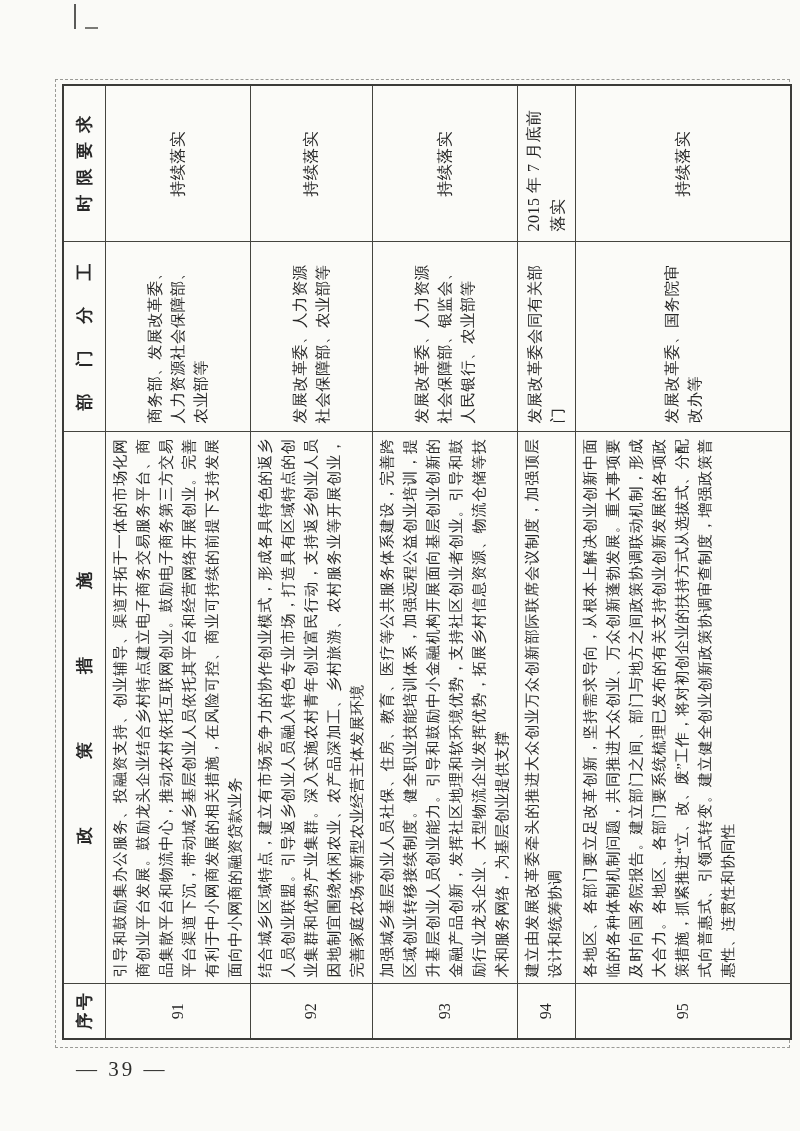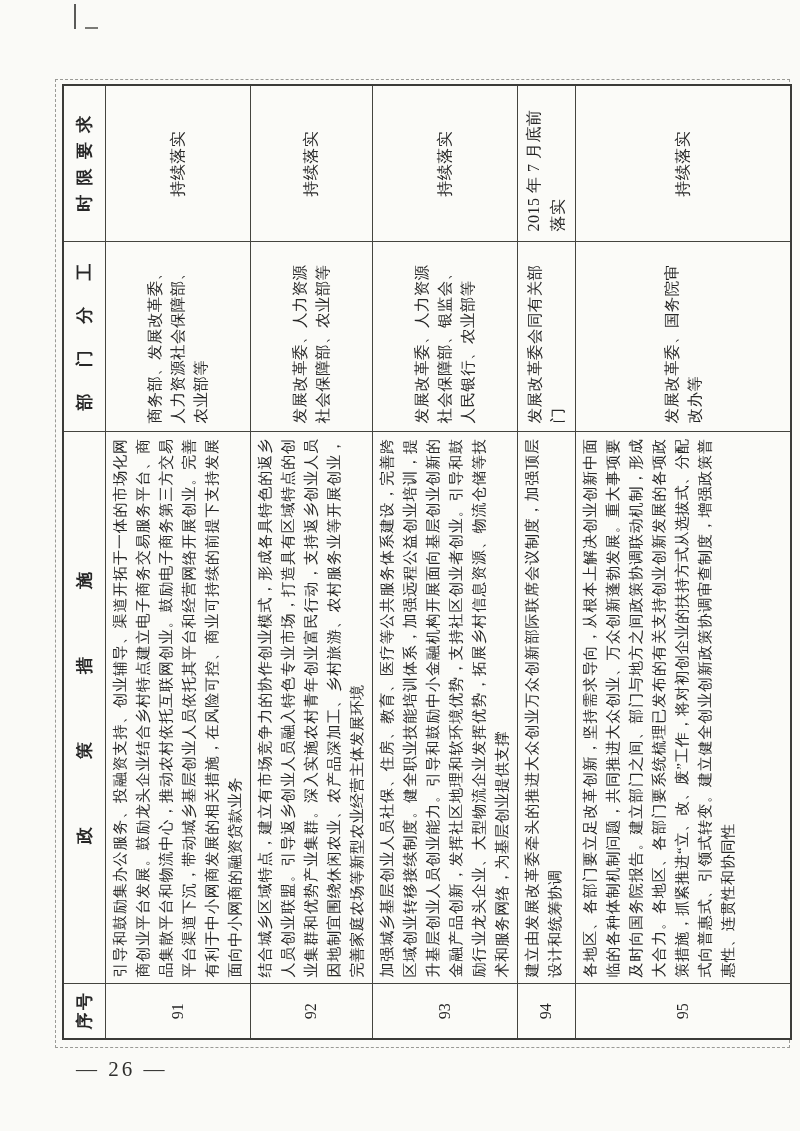--- a/index.html
+++ b/index.html
@@ -201,15 +201,15 @@
           <td class="c-serial">95</td>
           <td class="c-policy">各地区、各部门要立足改革创新，坚持需求导向，从根本上解决创业创新中面临的各种体制机制问题，共同推进大众创业、万众创新蓬勃发展。重大事项要及时向国务院报告。建立部门之间、部门与地方之间政策协调联动机制，形成大合力。各地区、各部门要系统梳理已发布的有关支持创业创新发展的各项政策措施，抓紧推进“立、改、废”工作，将对初创企业的扶持方式从选拔式、分配式向普惠式、引领式转变。建立健全创业创新政策协调审查制度，增强政策普惠性、连贯性和协同性</td>
           <td class="c-dept">发展改革委、国务院审改办等</td>
           <td class="c-dl">持续落实</td>
         </tr>
       </tbody>
         </table>
     </div>
   </div>
 
-  <div class="pageno">— 26 —</div>
+  <div class="pageno">— 39 —</div>
 
 </div>
 
 </body></html>

